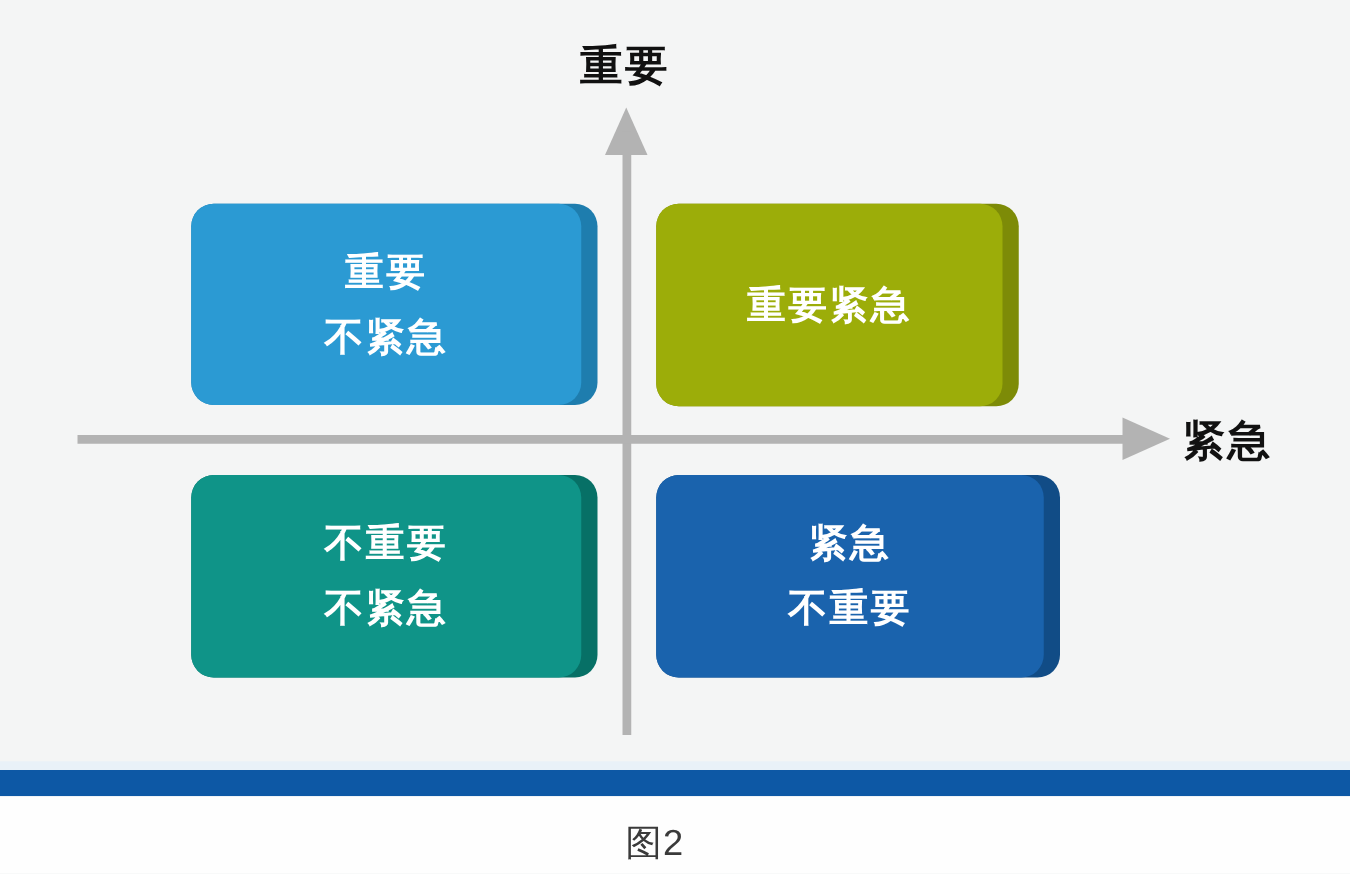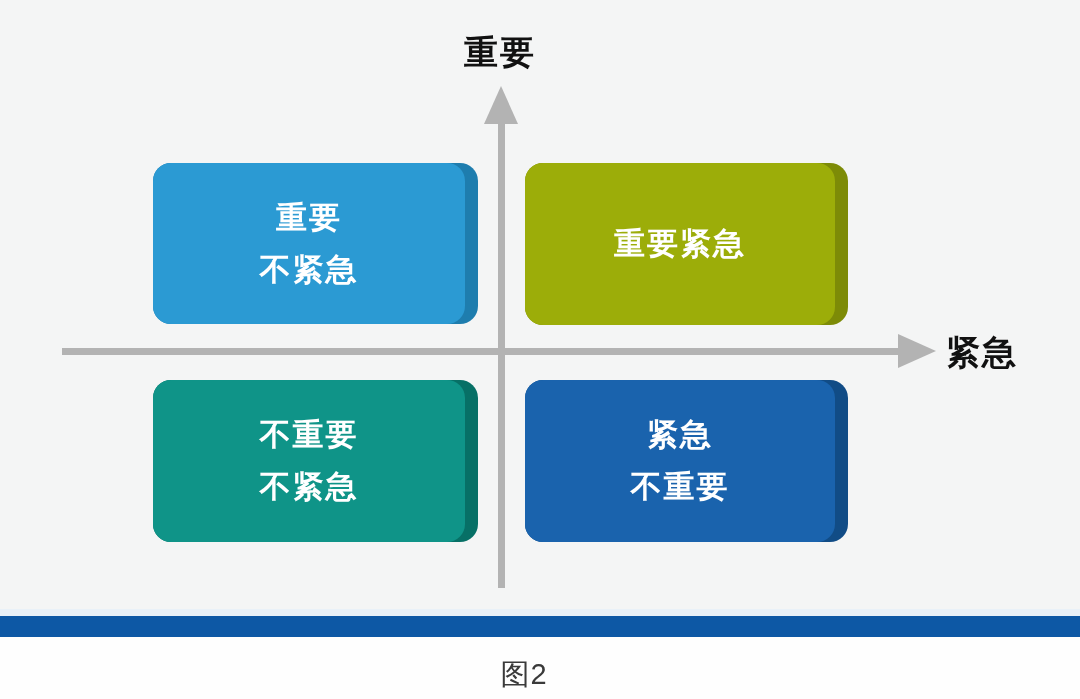--- a/index.html
+++ b/index.html
@@ -54,21 +54,21 @@
   }
   .quad-line{
     color:#ffffff;
     font-size:31px;font-weight:700;
     line-height:52px;
     letter-spacing:2px;
     text-align:center;
   }
   .quad-line:empty{display:none;}
   .tl{left:153px;top:163px;width:325px;height:161px;}
-  .tr{left:525px;top:163px;width:323px;height:162px;}
+  .tr{left:525px;top:163px;width:290px;height:162px;}
   .bl{left:153px;top:380px;width:325px;height:162px;}
   .br{left:525px;top:380px;width:323px;height:162px;}
   
   .pre-bar-strip{
     position:absolute;left:0;top:609px;width:1080px;height:7px;
     background:#e9f1f8;
   }
   .divider-bar{
     position:absolute;left:0;top:616px;width:1080px;height:21px;
     background:#0d58a5;

